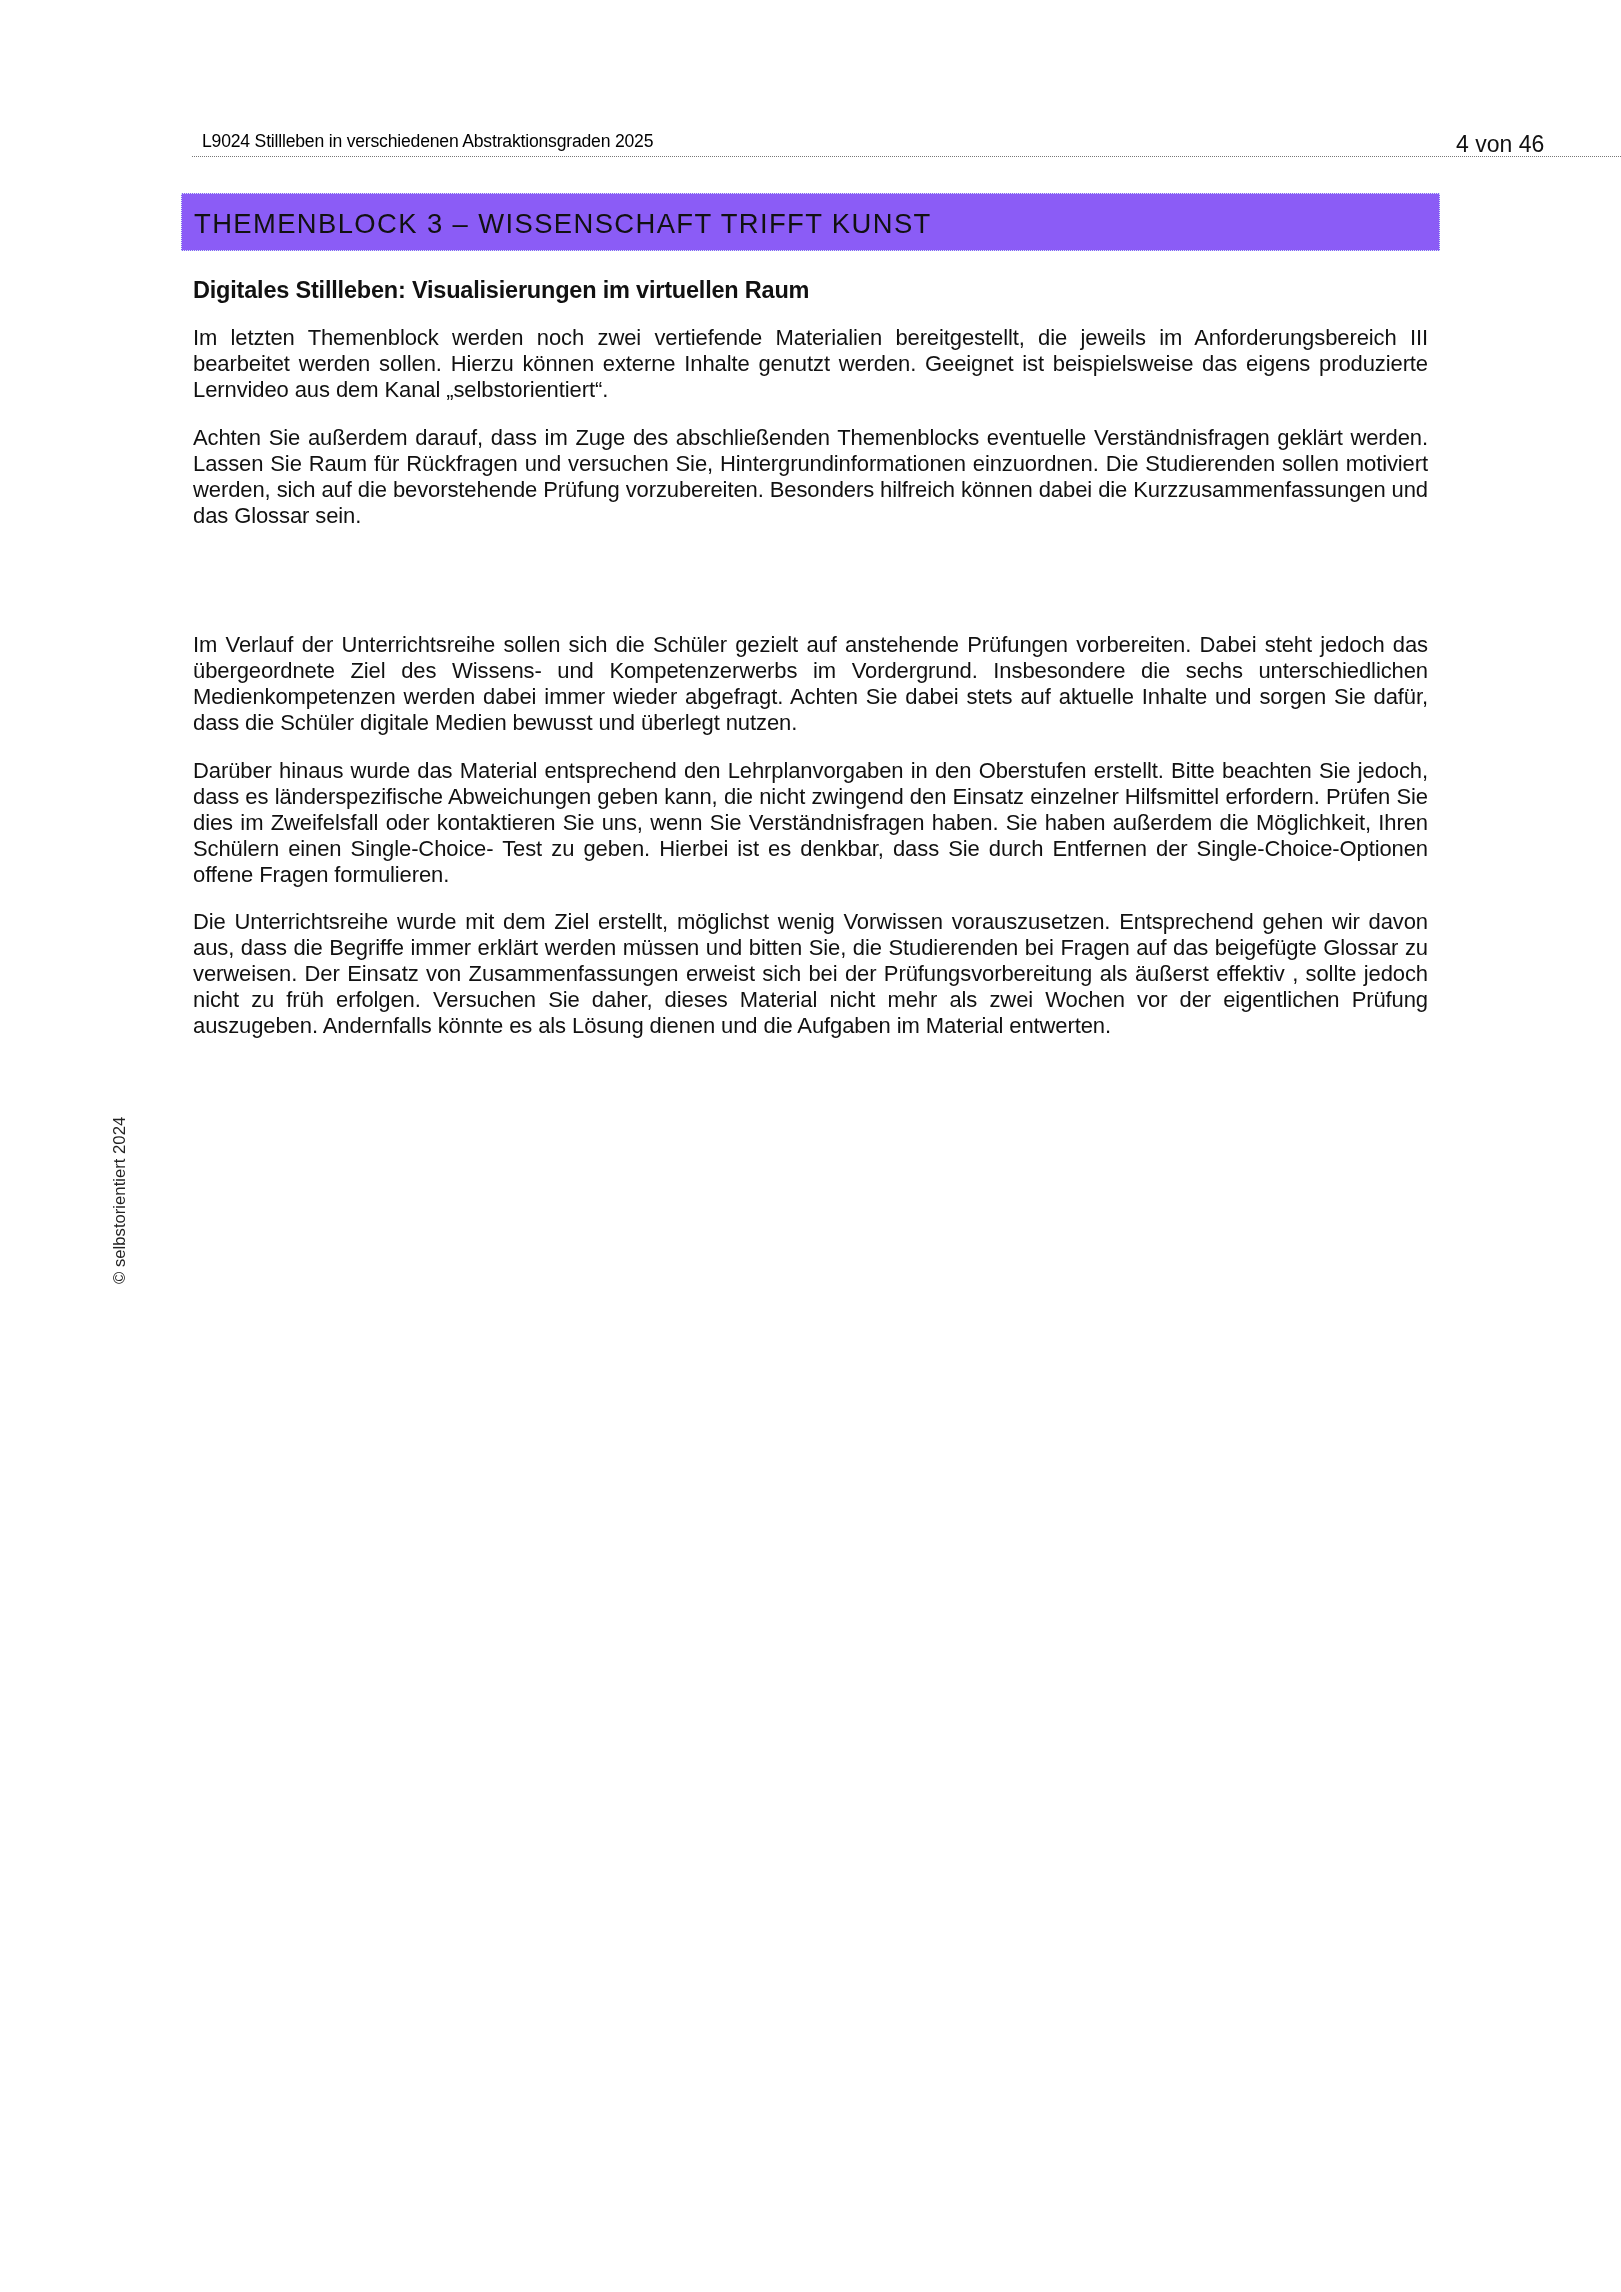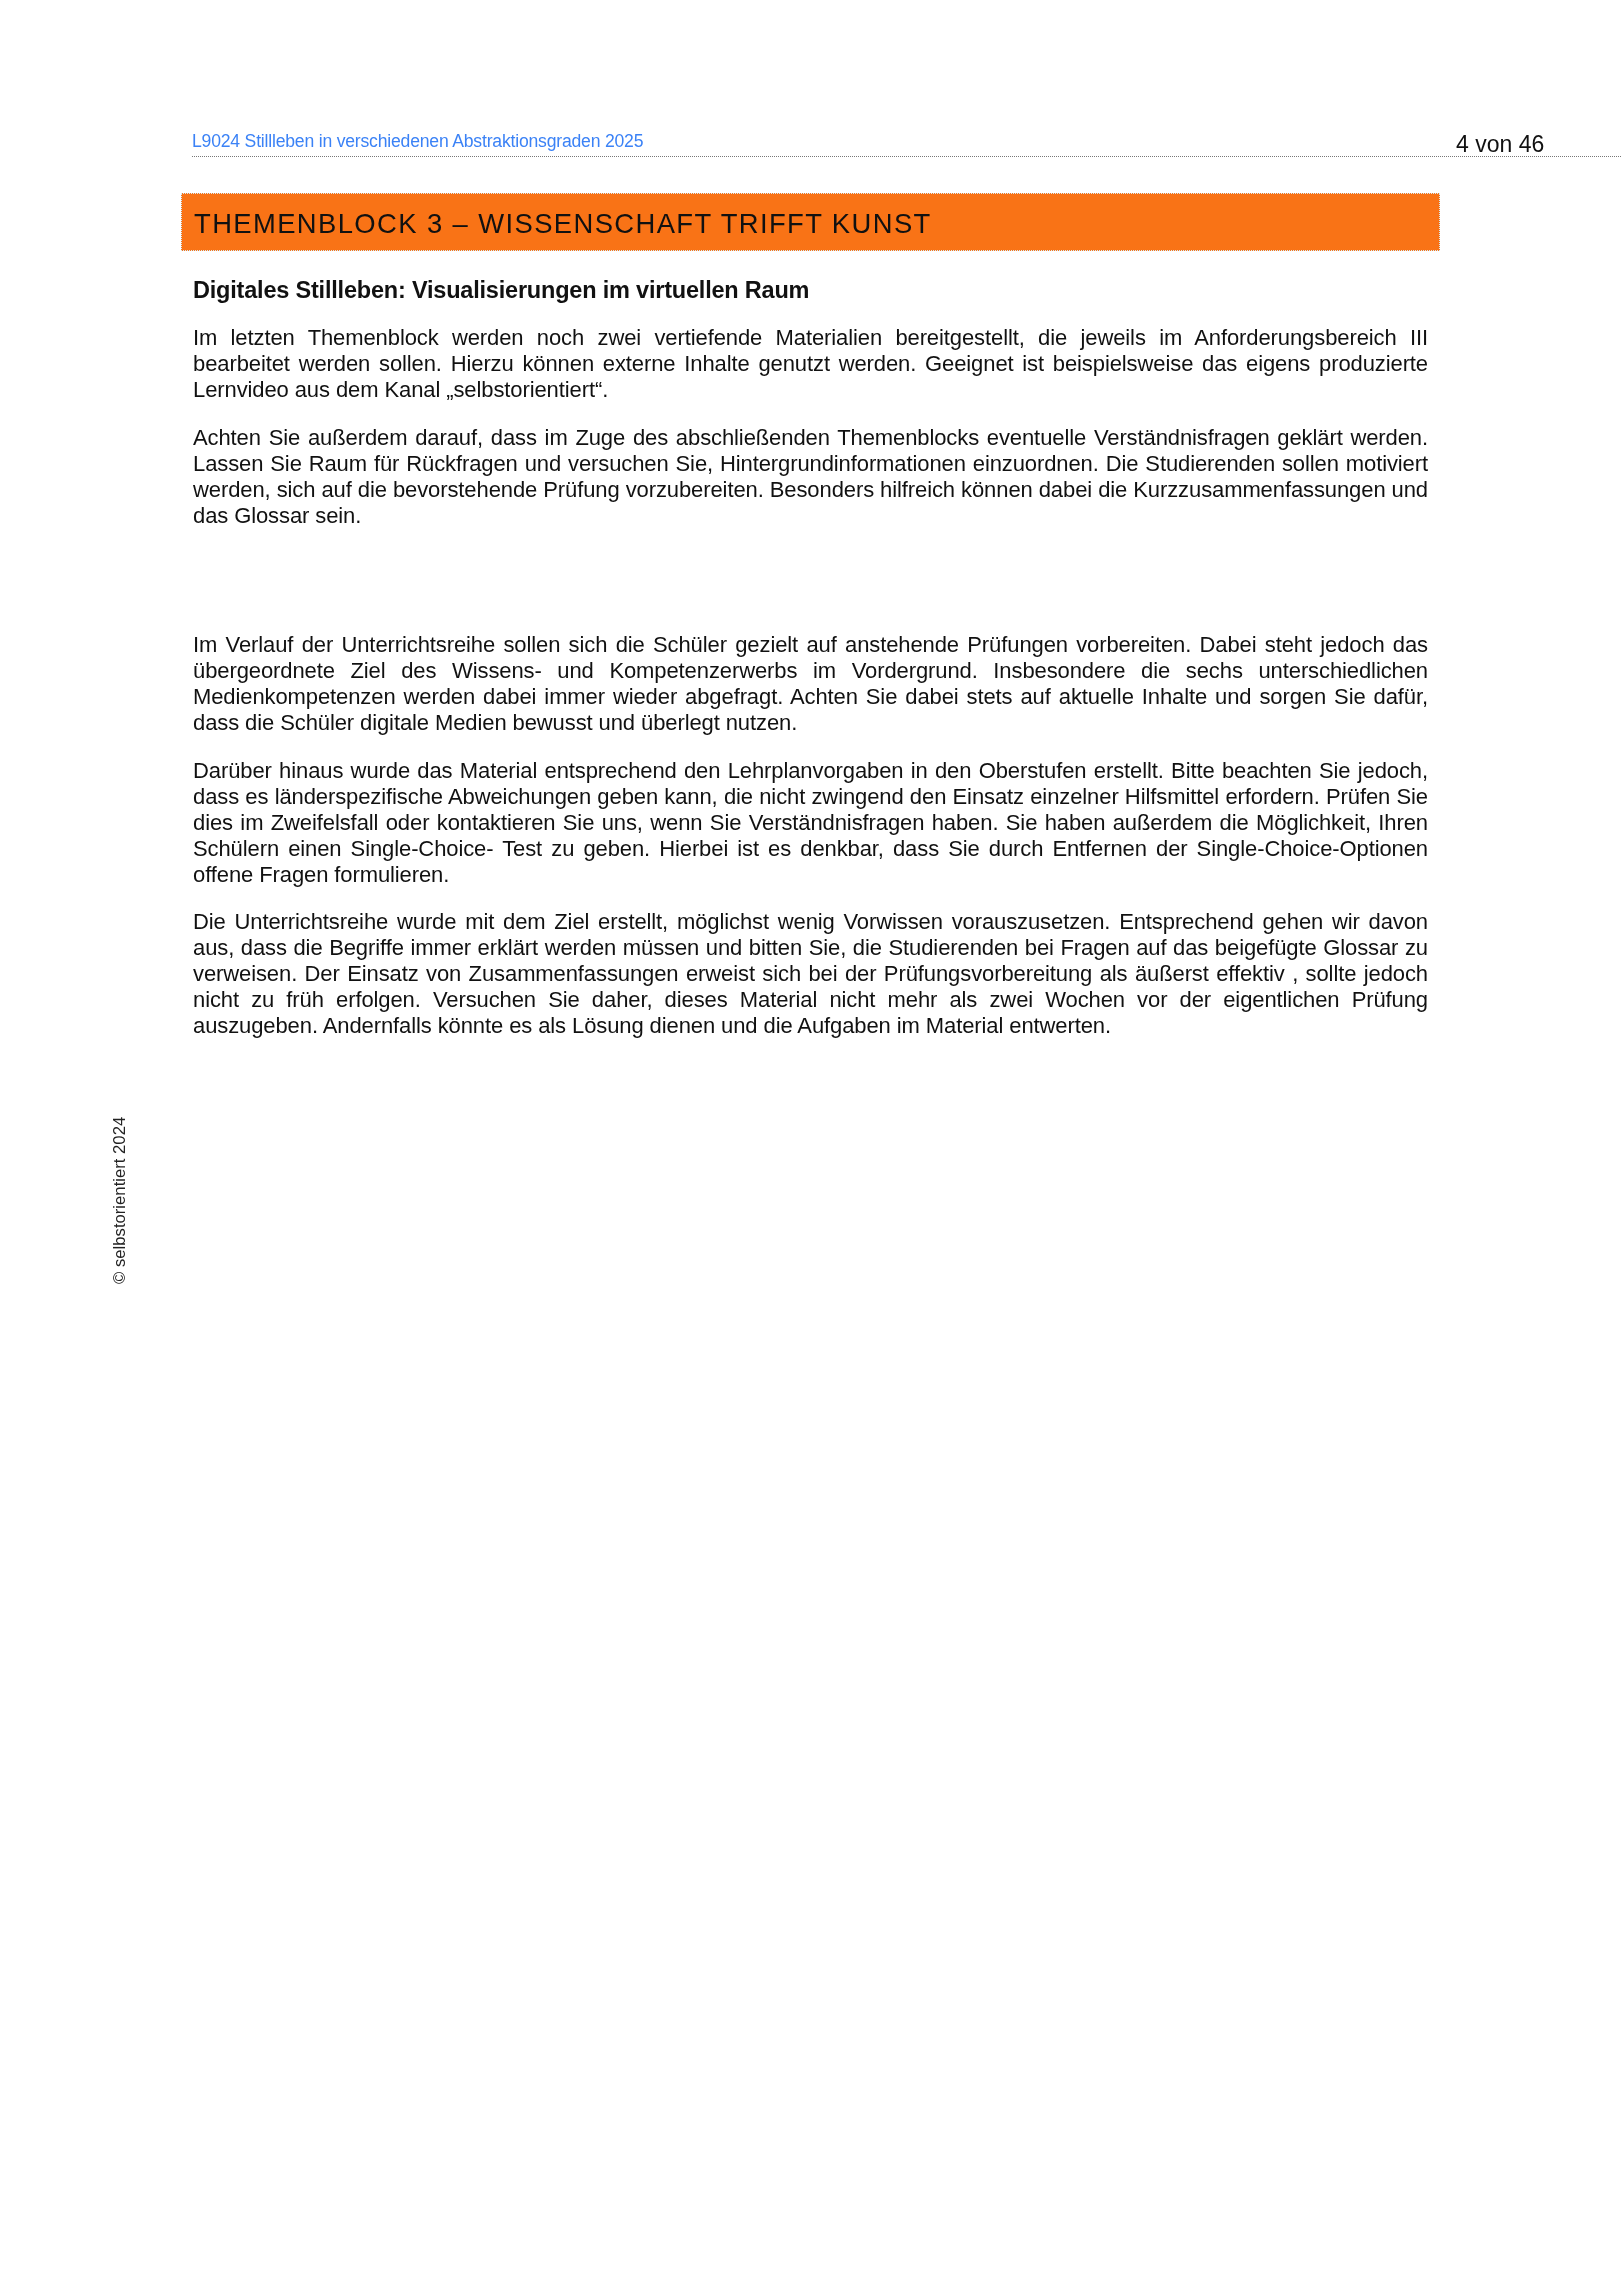--- a/index.html
+++ b/index.html
@@ -18,24 +18,24 @@
     .page-header {
       position: absolute;
       left: 192px;
       top: 127px;
       width: 1429px;
       height: 29px;
       border-bottom: 1px dotted #777777;
     }
     .page-header .doc-title {
       position: absolute;
-      left: 0;
+      left: 10px;
       top: 3.9px;
       font-size: 17.6px;
-      color: #3b82f6;
+      color: #000000;
       letter-spacing: -0.2px;
     }
     .page-header .page-num {
       position: absolute;
       left: 1264px;
       top: 3.9px;
       font-size: 23px;
       color: #111;
     }
     .side-copyright {
@@ -48,21 +48,21 @@
       color: #222;
       white-space: nowrap;
     }
     .content {
       position: absolute;
       left: 193px;
       top: 193px;
       width: 1235px;
     }
     .block-heading {
-      background: #f97316;
+      background: #8b5cf6;
       margin-left: -11.8px;
       width: 1259px;
       height: 58px;
       box-sizing: border-box;
       padding: 13.7px 0 0 11.8px;
       font-size: 27.4px;
       letter-spacing: 1.4px;
       color: #111;
       border: 1px dotted #d6ecf7;
     }

